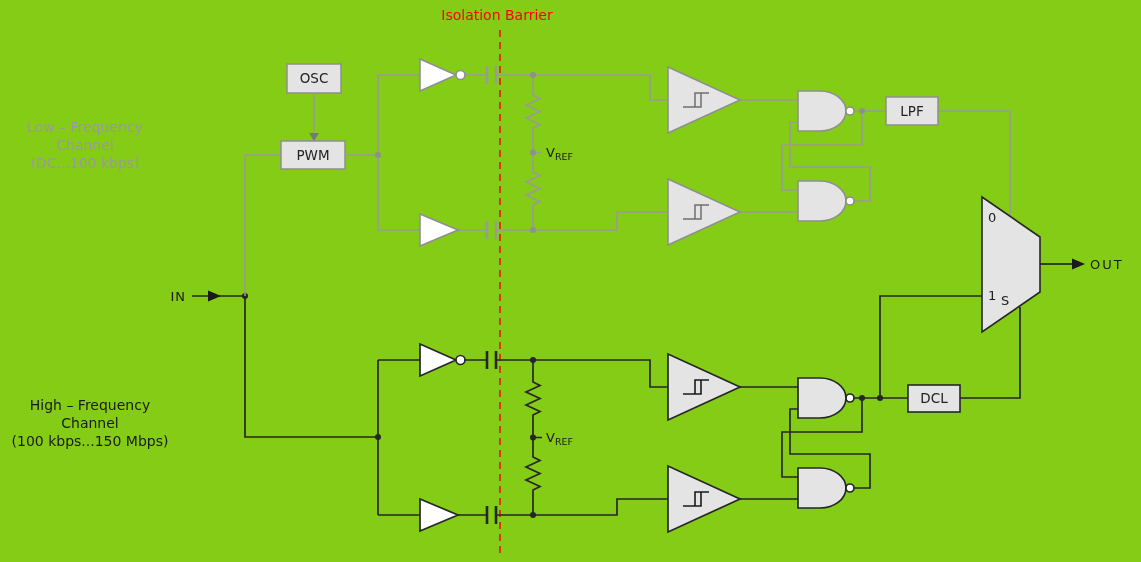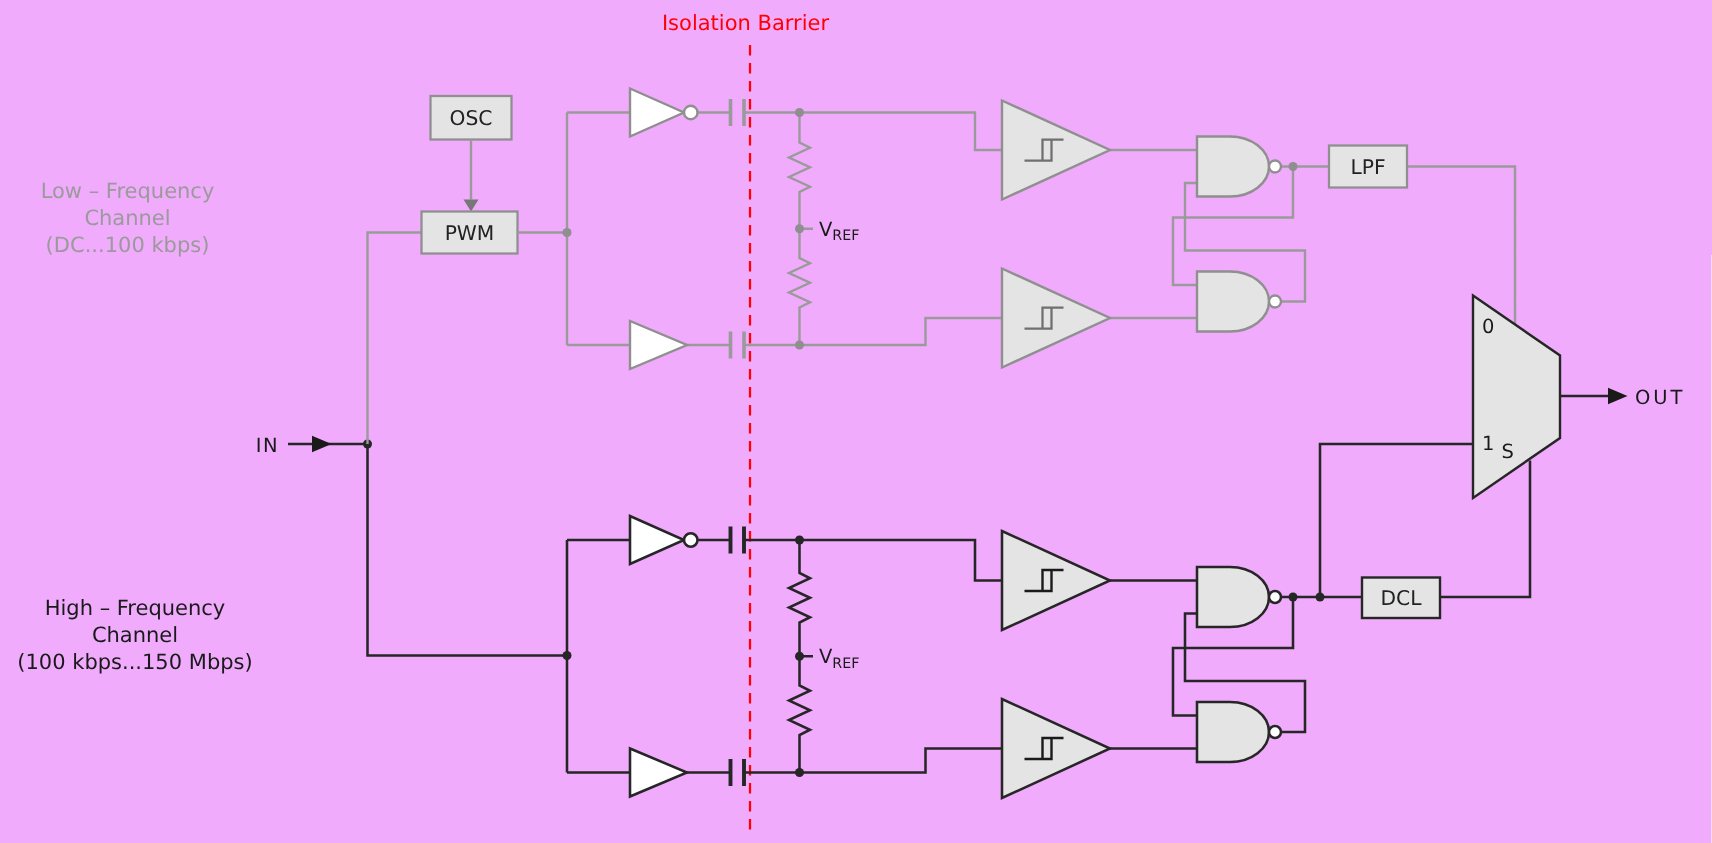--- a/index.html
+++ b/index.html
@@ -1,16 +1,16 @@
 <!DOCTYPE html>
 <html><head>
 <meta charset="utf-8">
 <style>
   html,body{margin:0;padding:0;background:#ffffff;}
-  .stage{width:1141px;height:562px;position:relative;background:#f0abfc;overflow:hidden;}
+  .stage{width:1141px;height:562px;position:relative;background:#84cc16;overflow:hidden;}
   svg{display:block;font-family:"DejaVu Sans","Liberation Sans",sans-serif;}
   text{font-family:"DejaVu Sans","Liberation Sans",sans-serif;fill:#1a1a1a;font-size:13px;}
   .t14{font-size:14px;}
   .t-gray{fill:#9a9a9a;}
   .t-red{fill:#ff0000;}
   .t-blk{font-size:13.5px;fill:#222222;}
   .w-lf{fill:none;stroke:#9a9a9a;stroke-width:1.6;}
   .w-hf{fill:none;stroke:#262626;stroke-width:1.7;}
   .blk{fill:#e4e4e4;}
   .blk-lf{stroke:#8f8f8f;stroke-width:1.5;}

